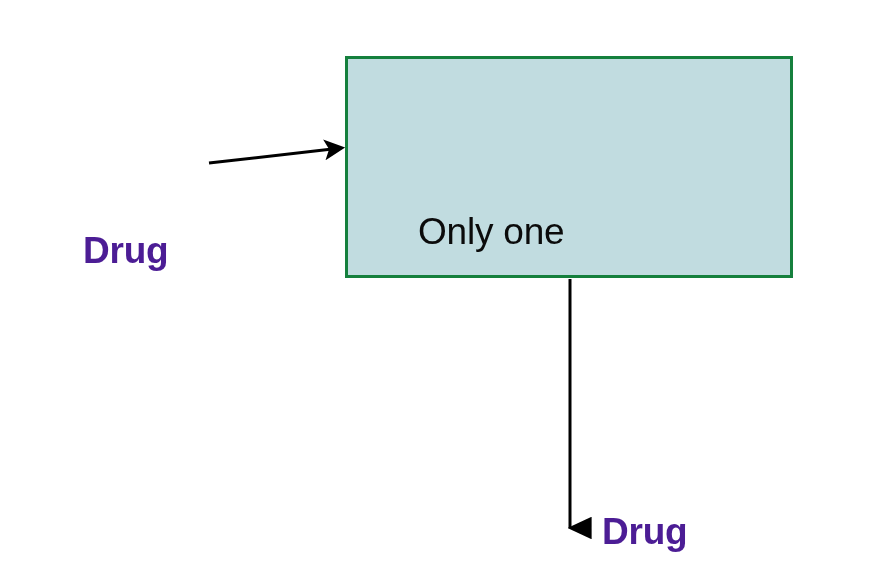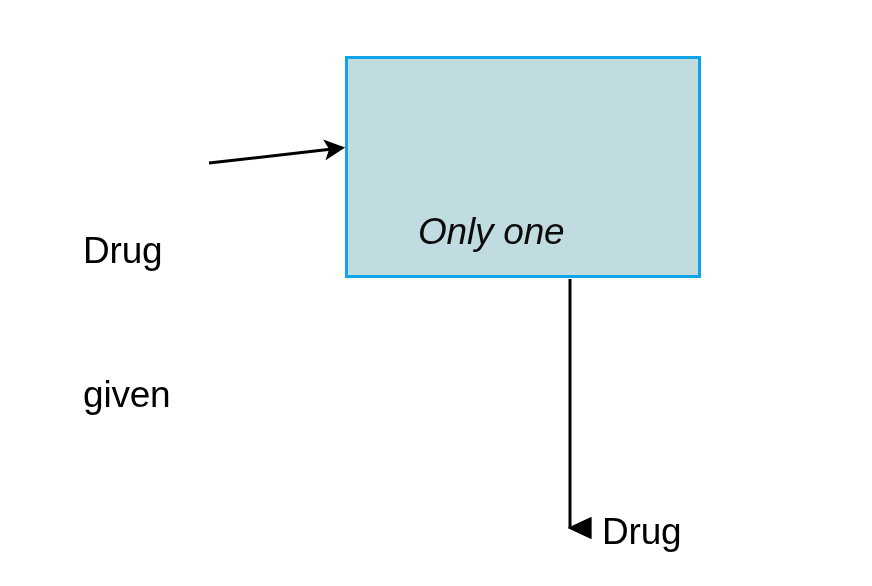--- a/index.html
+++ b/index.html
@@ -16,49 +16,49 @@
     height: 586px;
     background: #ffffff;
     overflow: hidden;
   }
 
   
   .compartment-box {
     position: absolute;
     left: 345px;
     top: 56px;
-    width: 356px;
+    width: 448px;
     height: 222px;
     background: #c1dce0;
-    border: 3px solid #0ea5e9;
+    border: 3px solid #15803d;
     box-sizing: border-box;
-    font-style: italic;
   }
   .compartment-label {
     position: absolute;
     left: 70px;
     top: 55px;
     font-size: 37px;
     line-height: 47px;
     color: #0b0b0b;
     letter-spacing: -0.2px;
     white-space: pre;
   }
   .compartment-label .line {
     display: block;
   }
 
   
   .diagram-label {
     position: absolute;
     font-size: 37px;
     line-height: 48px;
-    color: #000000;
+    color: #4c1d95;
     letter-spacing: -0.2px;
     white-space: pre;
+    font-weight: bold;
   }
   .diagram-label .line {
     display: block;
   }
   #label-drug-given {
     left: 83px;
     top: 131px;
   }
   #label-drug-eliminated {
     left: 602px;
@@ -96,21 +96,20 @@
   </svg>
 
   <div class="compartment-box">
     <div class="compartment-label">
       <span class="line">Only one</span>
     </div>
   </div>
 
   <div class="diagram-label" id="label-drug-given">
     <span class="line">Drug</span>
-    <span class="line">given</span>
   </div>
 
   <div class="diagram-label" id="label-drug-eliminated">
     <span class="line">Drug</span>
     
   </div>
 
 </div>
 
 </body></html>

